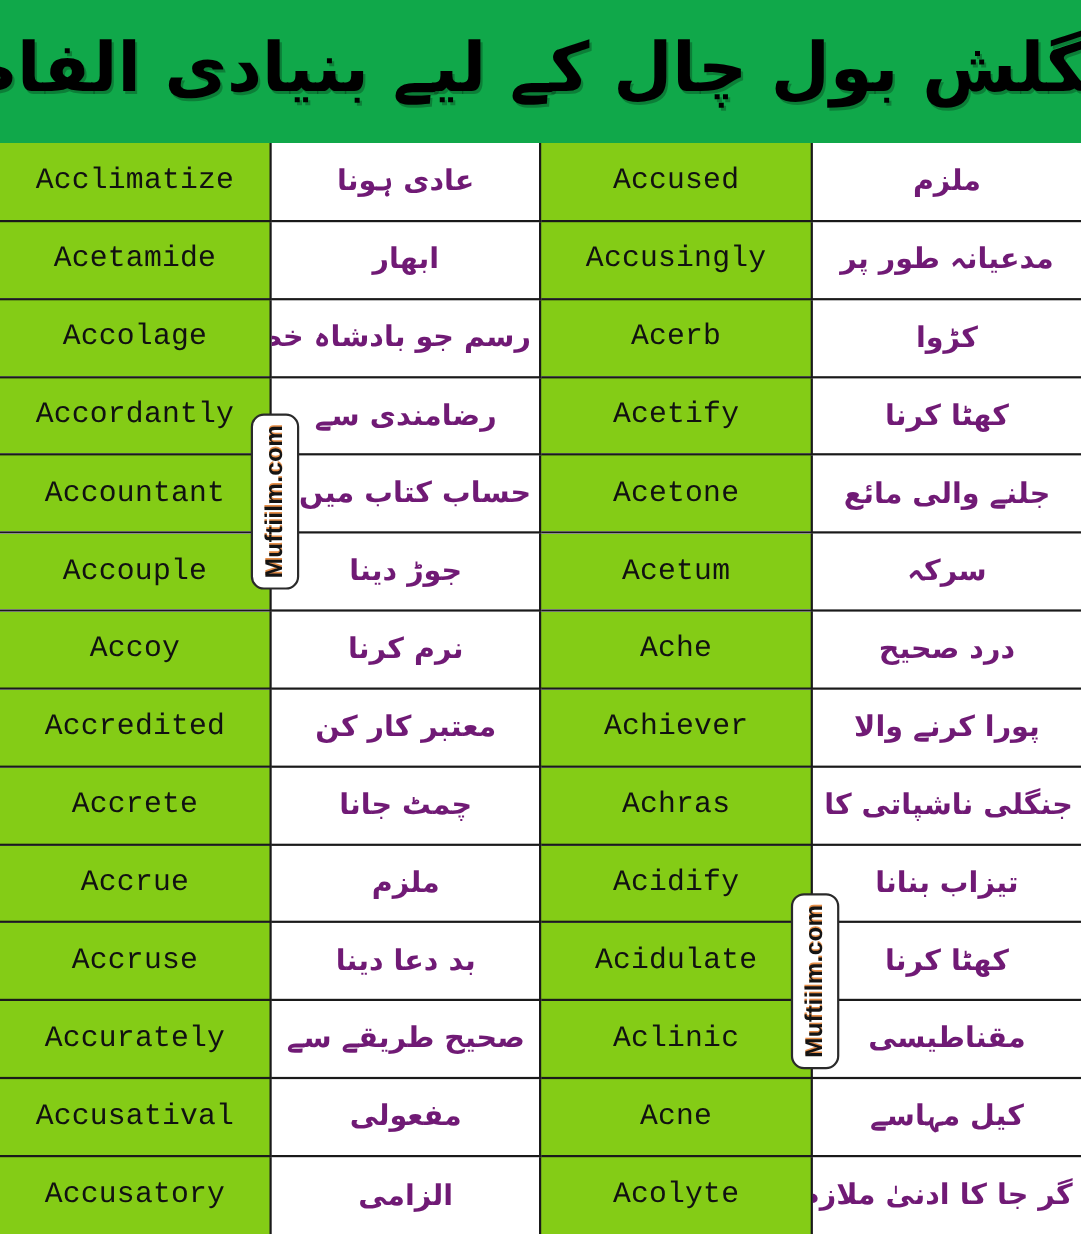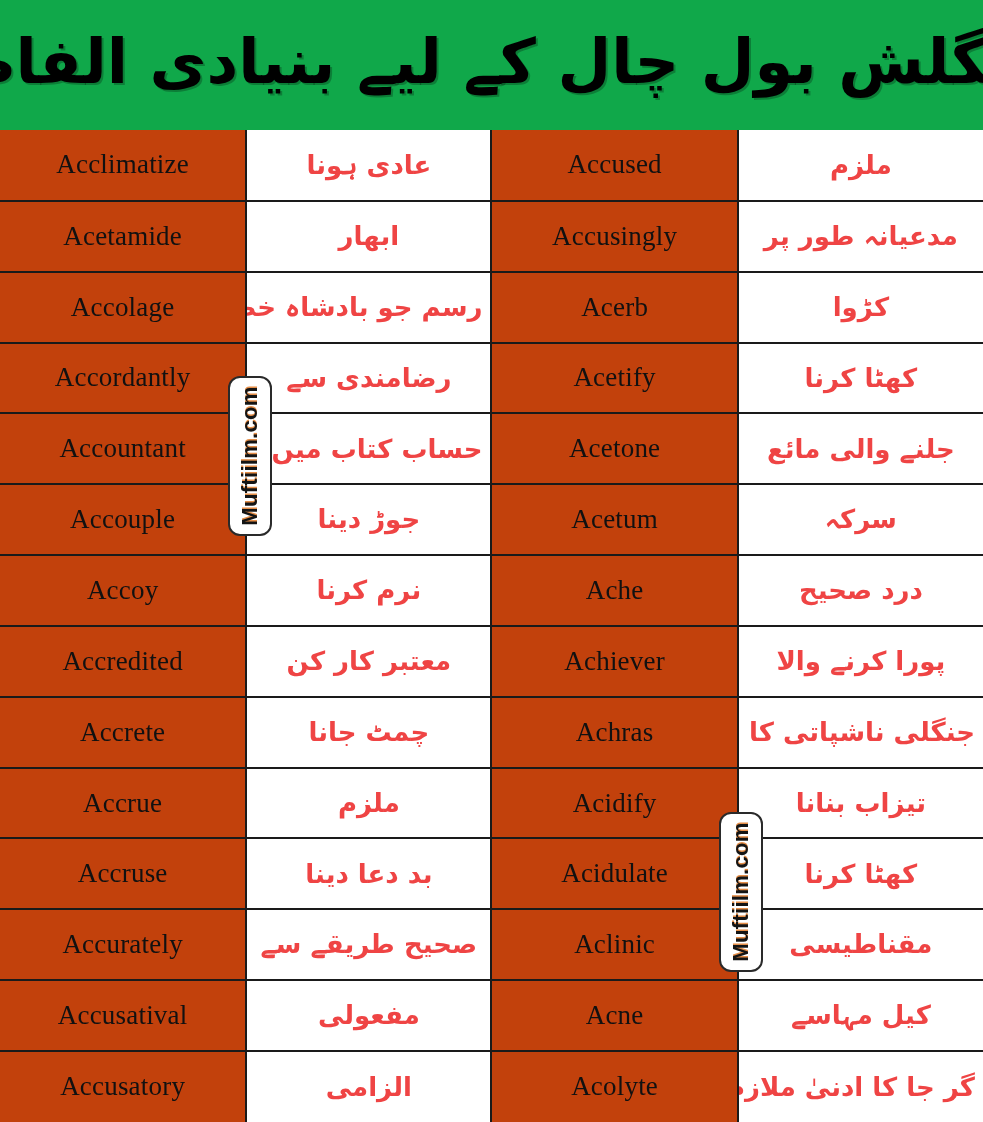--- a/index.html
+++ b/index.html
@@ -63,33 +63,33 @@
   .vocab-table tr { height: 62px; }
   .vocab-table td {
     border: 2px solid #1a1a1a;
     height: 62px;
     padding: 0 8px;
     vertical-align: middle;
     overflow: hidden;
   }
   .vocab-table td.en {
     width: 246px;
-    background: #c2410c;
+    background: #84cc16;
     color: #111111;
-    font-family: Liberation Serif, serif;
+    font-family: Liberation Mono, monospace;
     font-size: 27px;
     font-weight: 400;
     text-align: center;
     white-space: nowrap;
     letter-spacing: 0.2px;
   }
   .vocab-table td.ur {
     width: 245px;
     background: #ffffff;
-    color: #ef4444;
+    color: #701a75;
     font-family: "DejaVu Sans", sans-serif;
     font-size: 26px;
     font-weight: 600;
     text-align: center;
     direction: rtl;
     white-space: nowrap;
     line-height: 1.1;
   }
   .vocab-table tr:first-child td { border-top: none; }
   .vocab-table td:first-child { border-left: none; }

